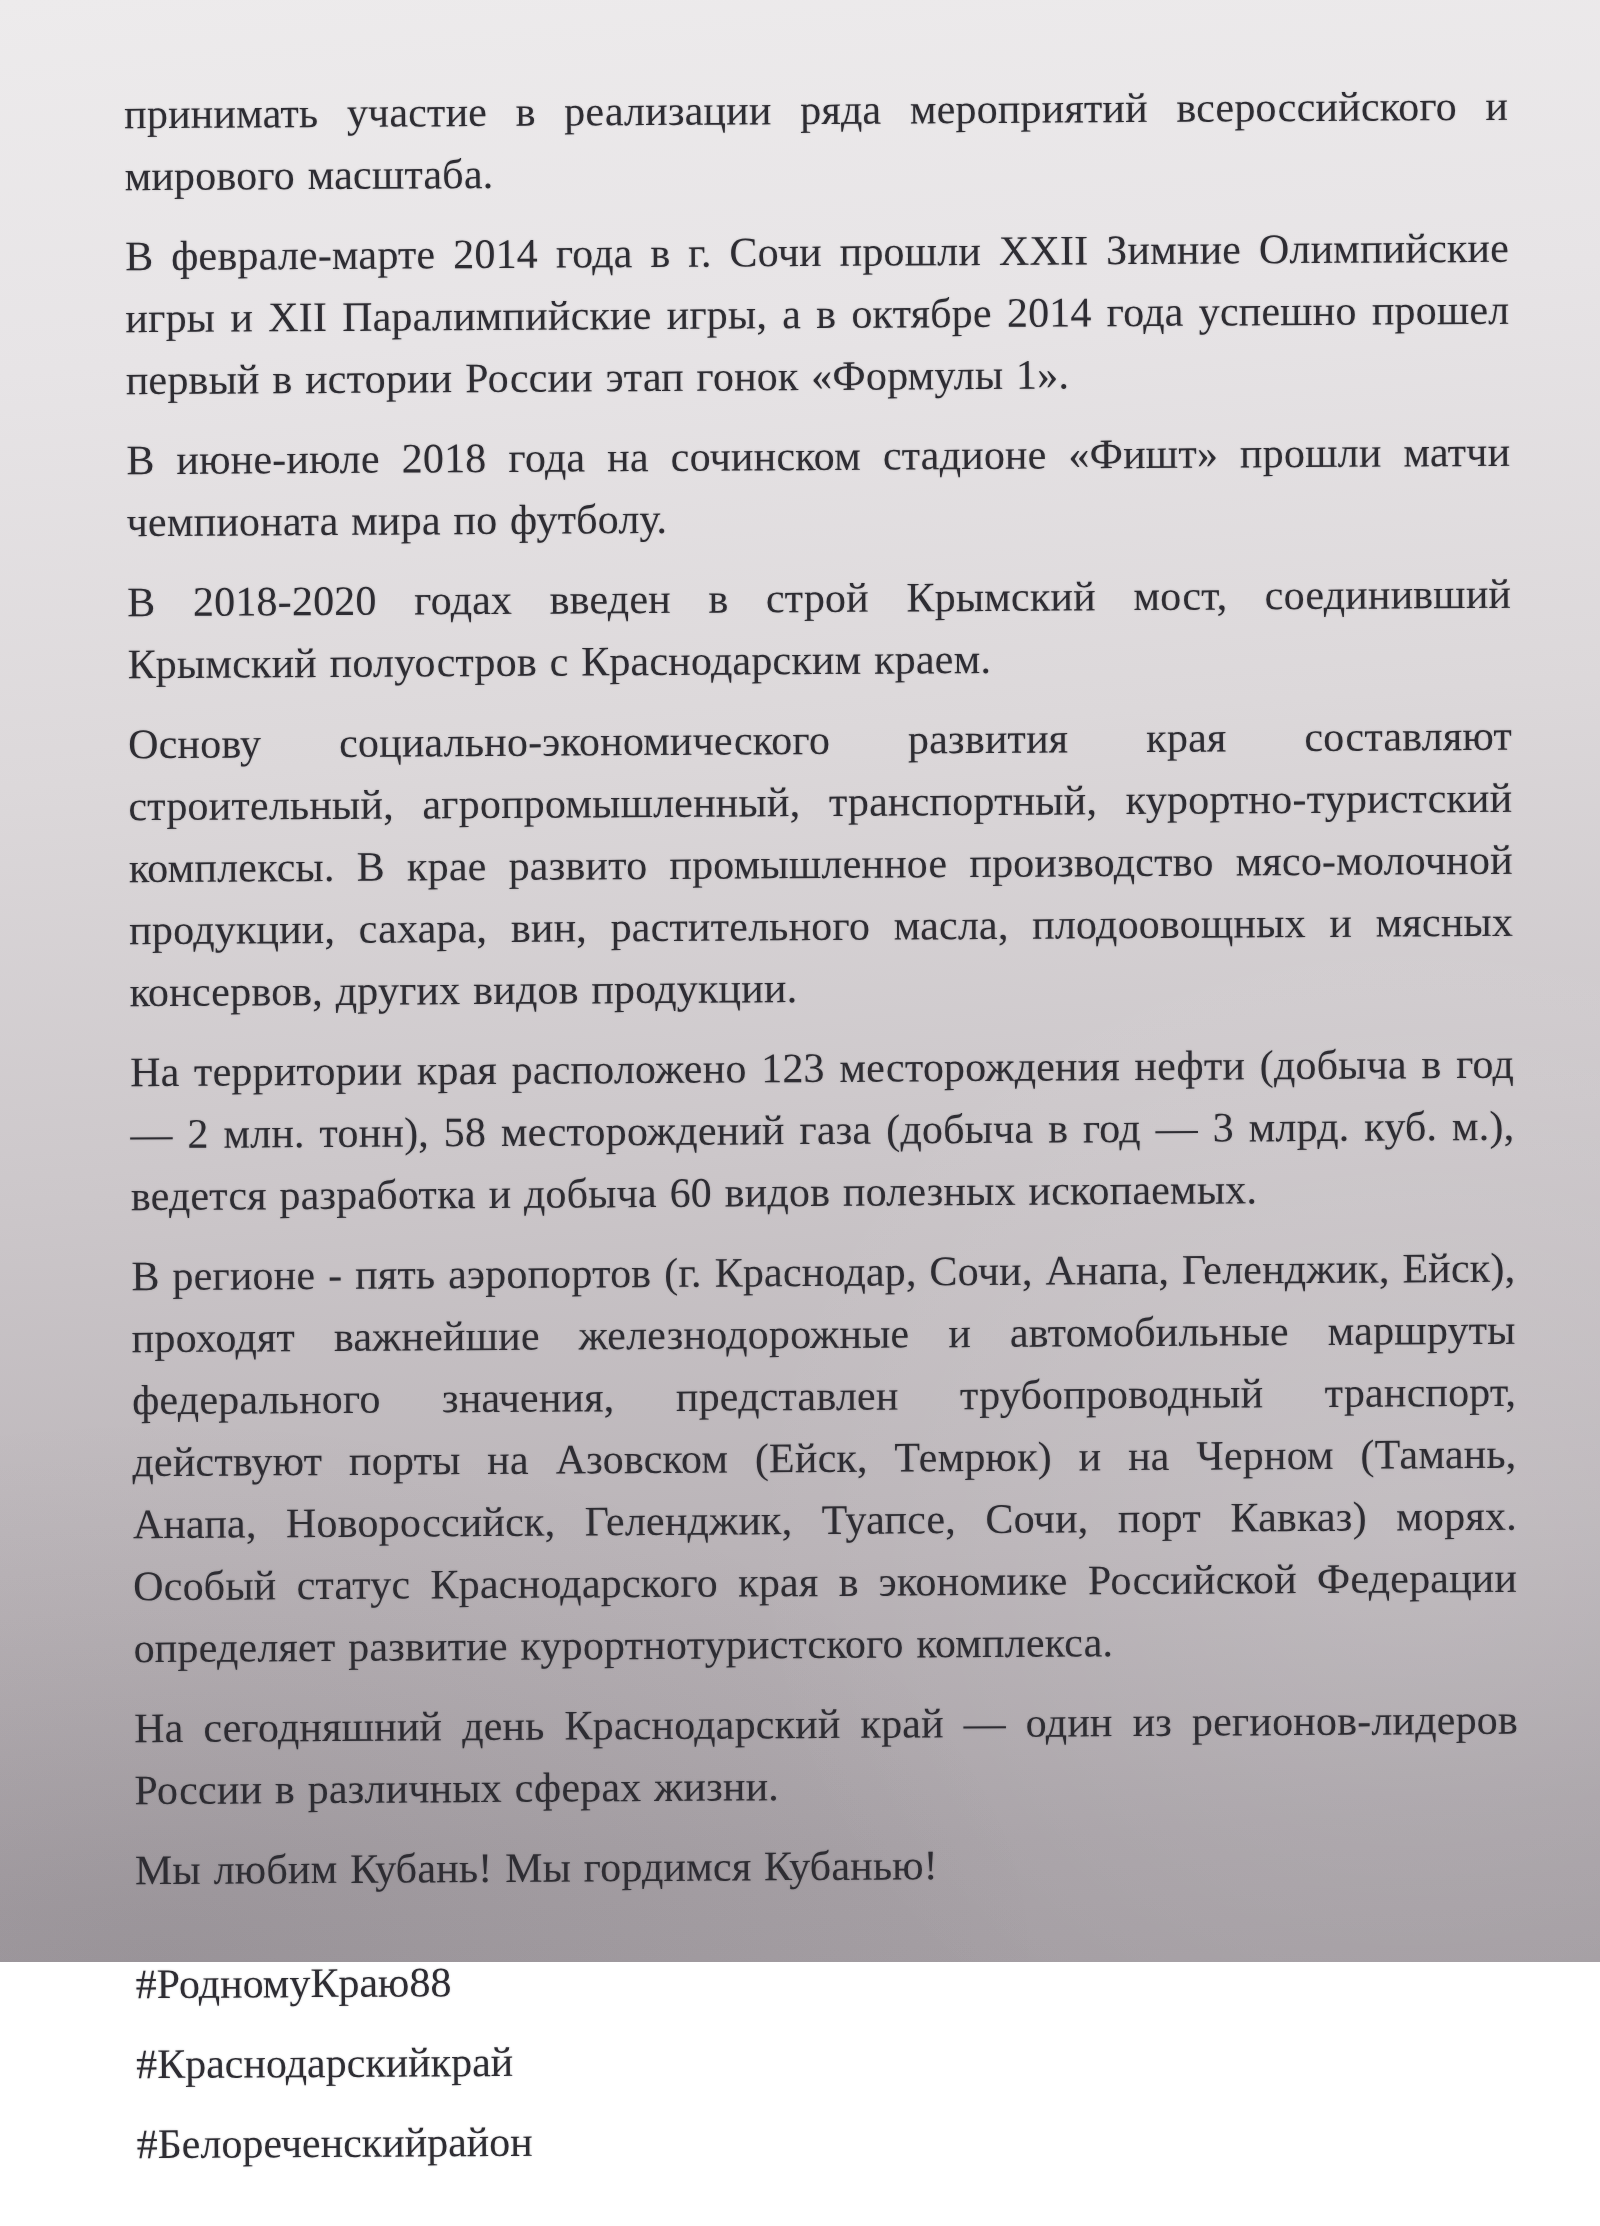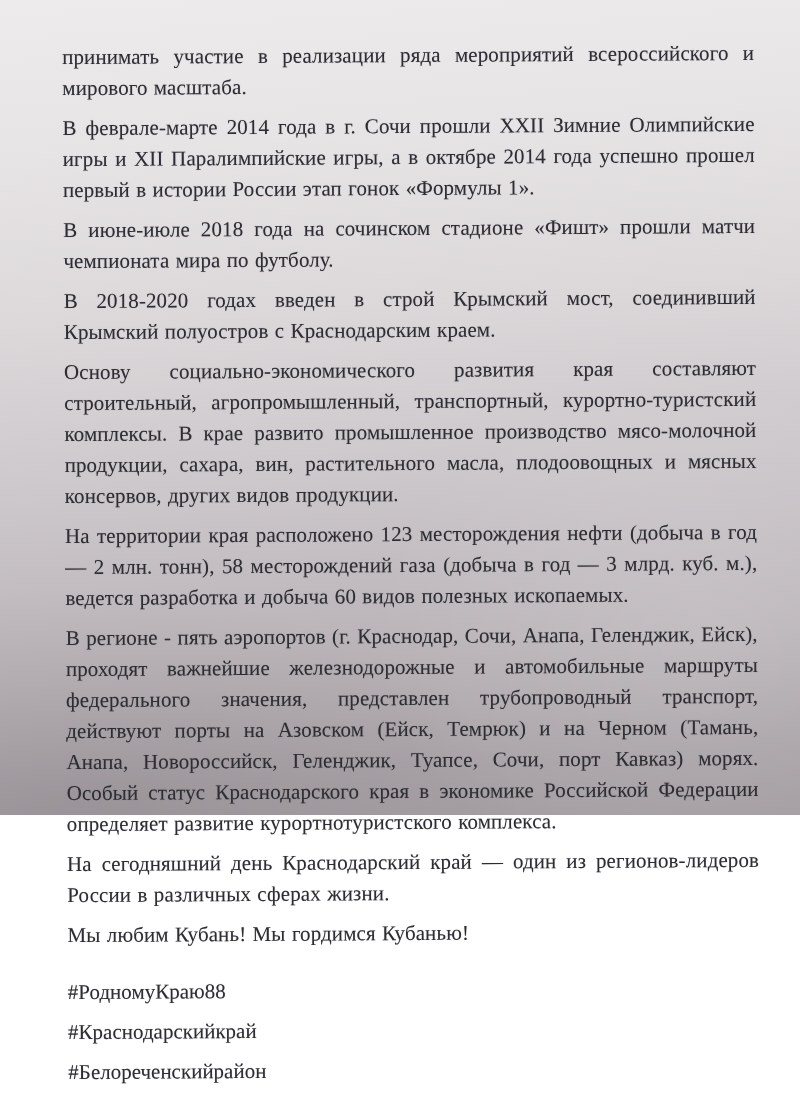--- a/index.html
+++ b/index.html
@@ -6,21 +6,21 @@
     margin: 0;
     padding: 0;
     width: 800px;
     height: 1113px;
     overflow: hidden;
   }
   
   .photo {
     position: relative;
     width: 800px;
-    height: 815px;
+    height: 981px;
     background:
       radial-gradient(ellipse 60% 45% at 88% 78%, rgba(255,255,255,0.14), rgba(255,255,255,0) 70%),
       radial-gradient(ellipse 80% 40% at 10% 100%, rgba(40,35,42,0.10), rgba(40,35,42,0) 70%),
       linear-gradient(176deg,
         #edebec 0%,
         #e7e4e6 18%,
         #dcd8da 38%,
         #ccc7ca 58%,
         #b9b3b7 78%,
         #a8a2a7 92%,

